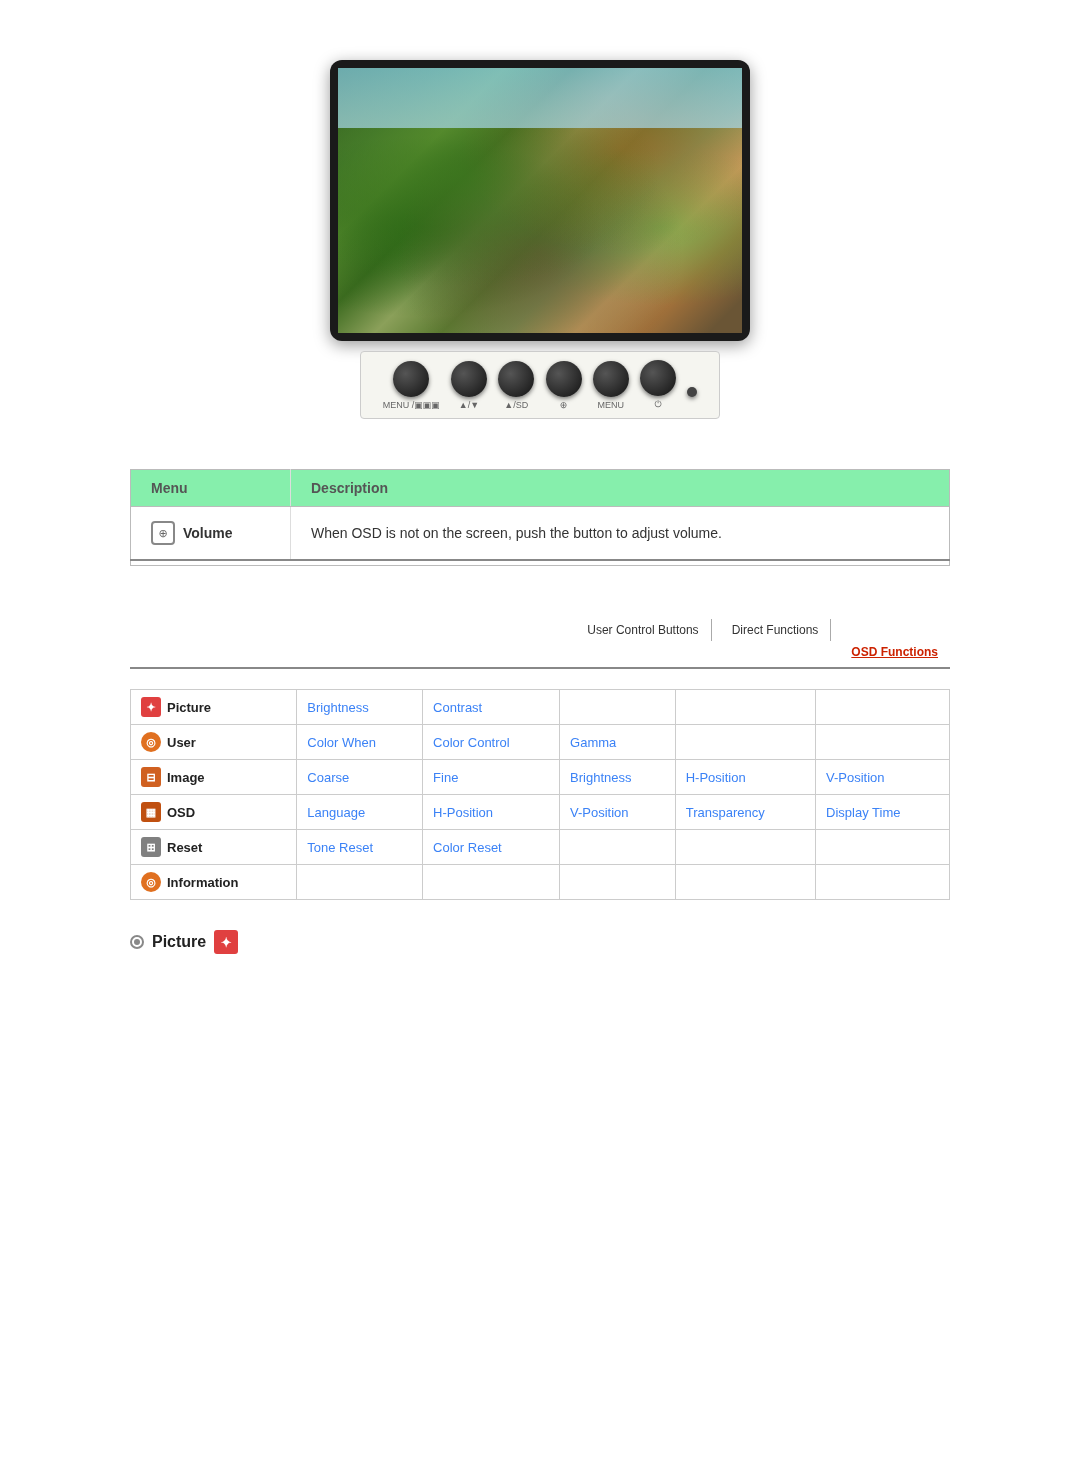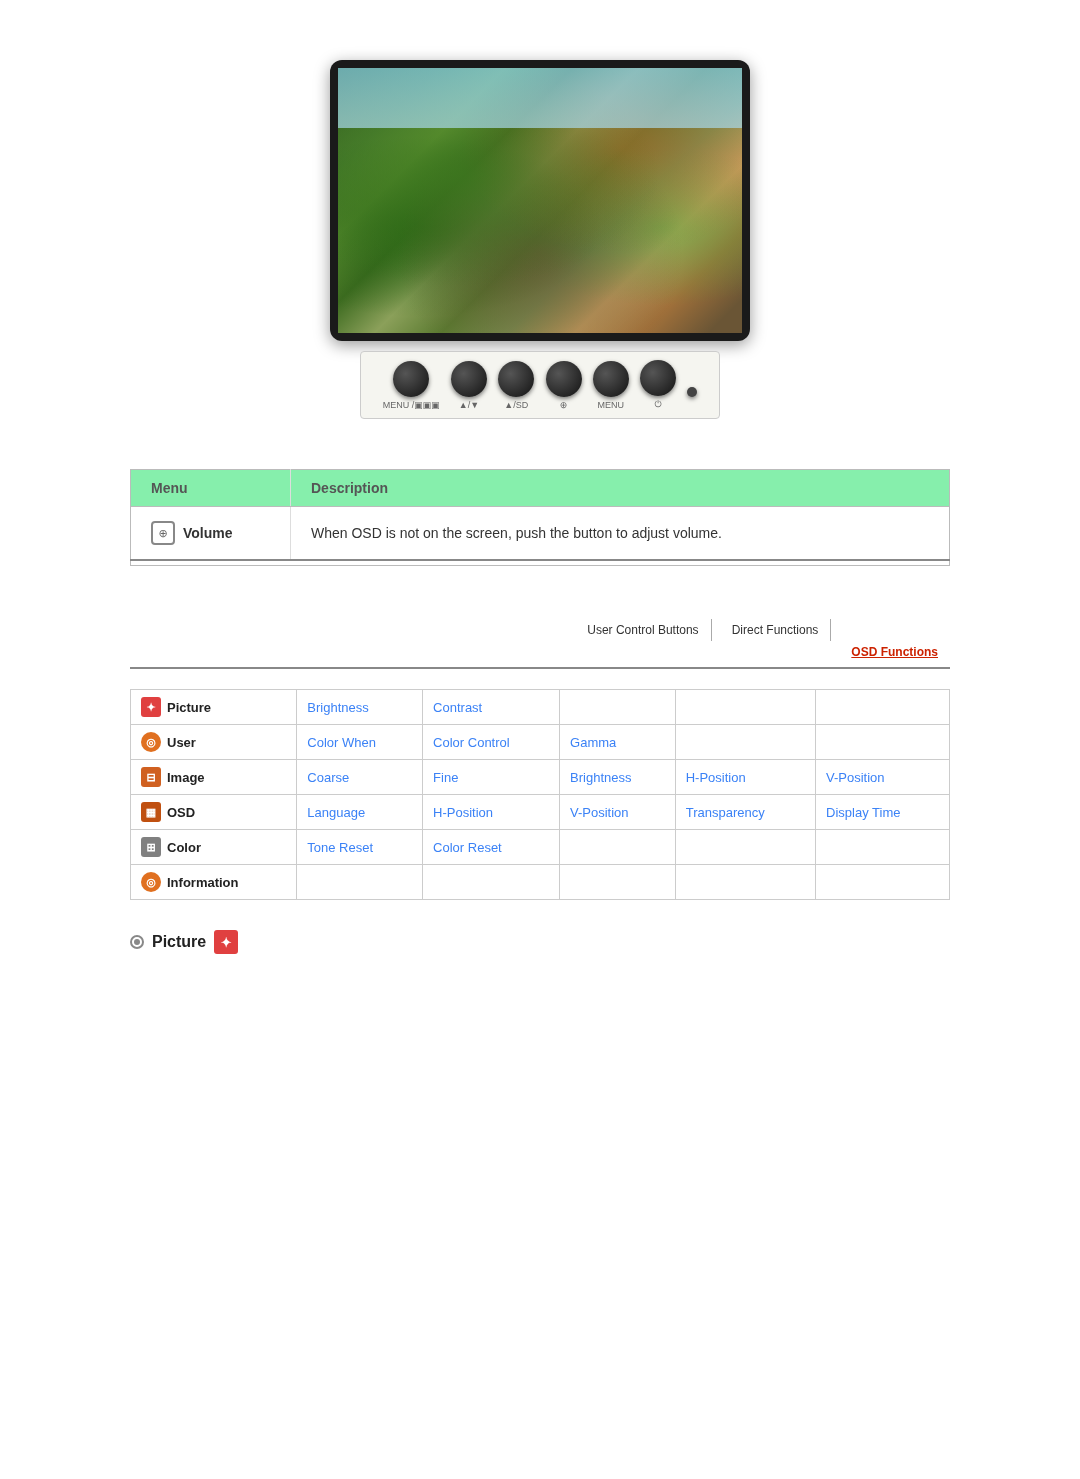--- a/index.html
+++ b/index.html
@@ -423,21 +423,21 @@
         <td class="sub-item">H-Position</td>
         <td class="sub-item">V-Position</td>
         <td class="sub-item">Transparency</td>
         <td class="sub-item">Display Time</td>
       </tr>
 
       <tr>
         <td>
           <div class="menu-name">
             <span class="menu-icon icon-setup">⊞</span>
-            <span>Color</span>
+            <span>Reset</span>
           </div>
         </td>
         <td class="sub-item">Tone Reset</td>
         <td class="sub-item">Color Reset</td>
         <td></td>
         <td></td>
         <td></td>
       </tr>
 
       <tr>

